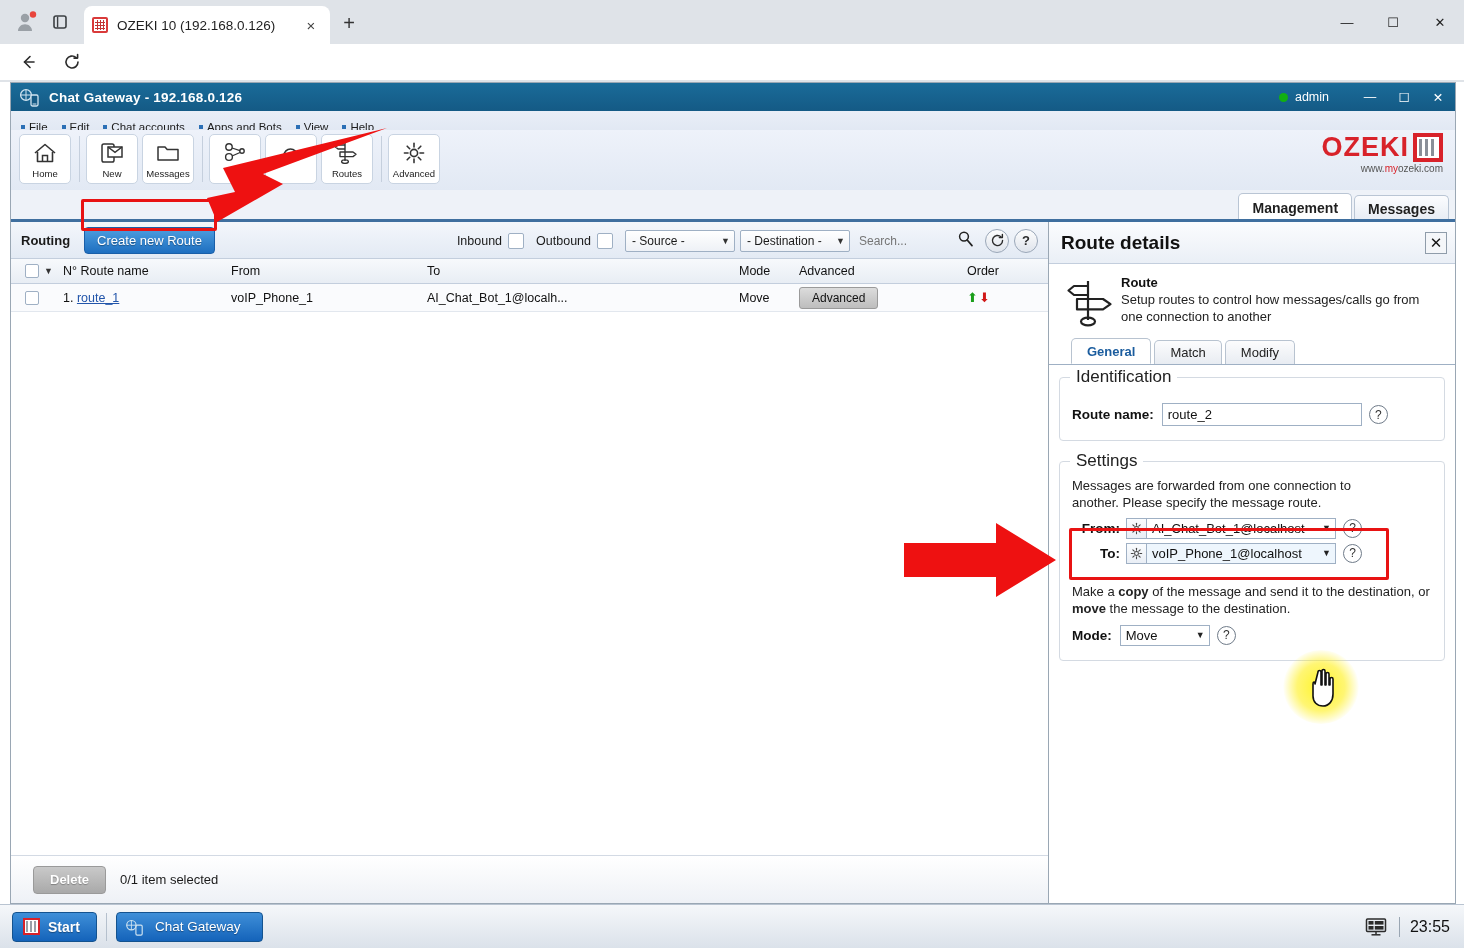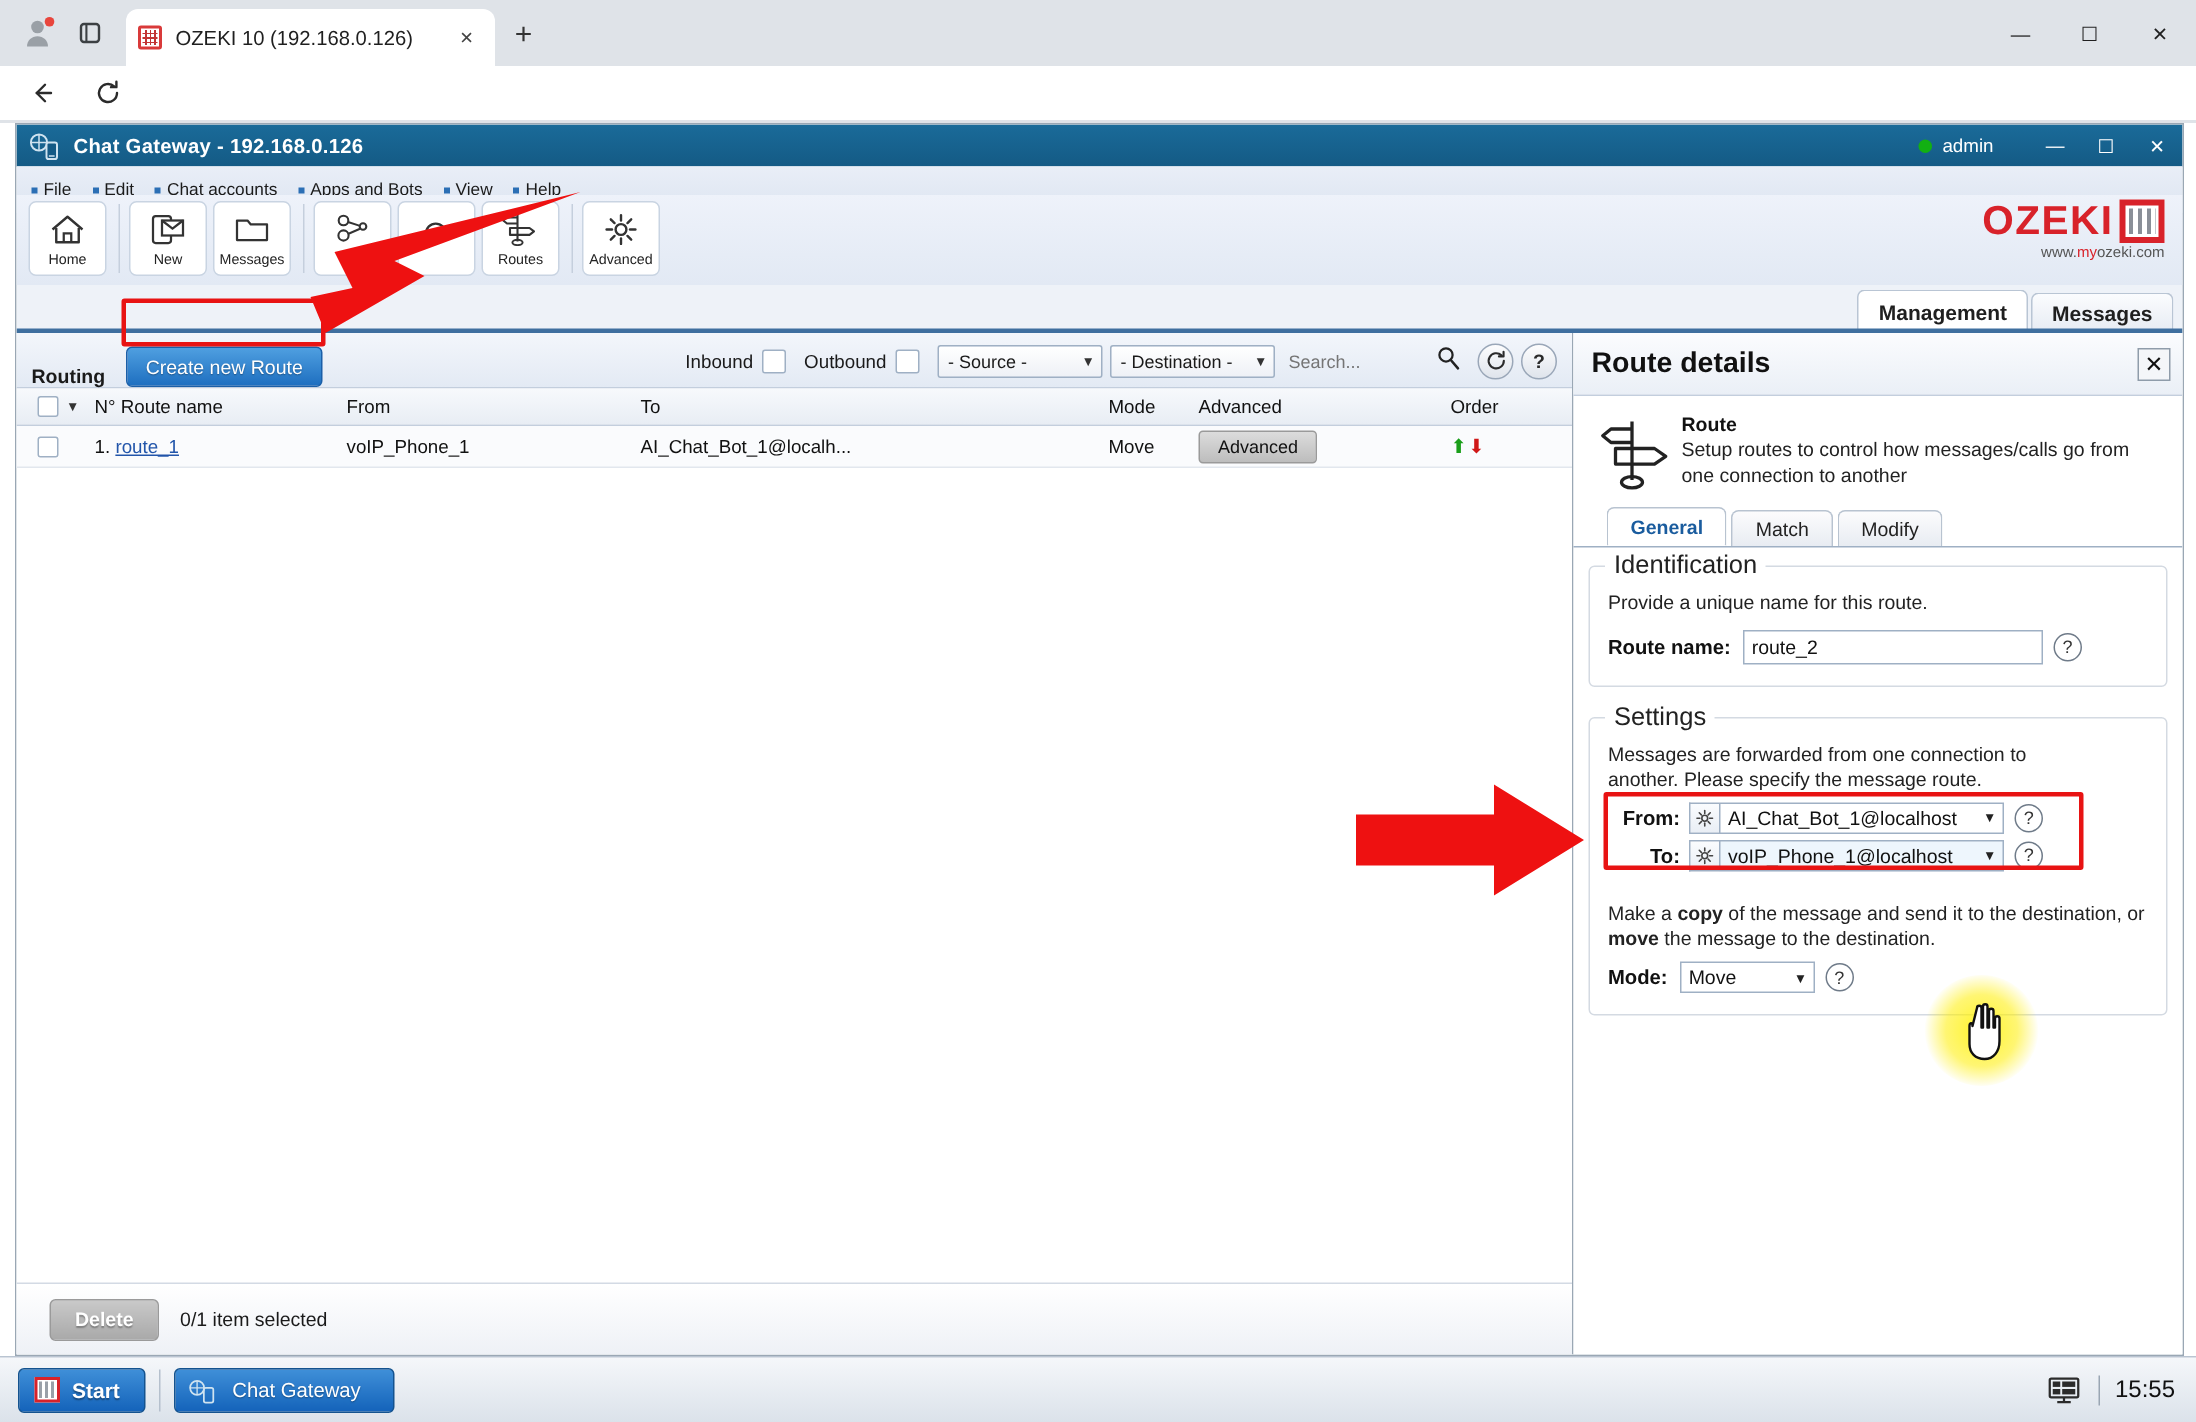--- a/index.html
+++ b/index.html
@@ -156,21 +156,21 @@
   }
 
   
   .main-panel {
     position:absolute; left:0; top:111px; width:1038px; bottom:0;
     background:#ffffff; border-right:1px solid #9aa7b4;
   }
   .page-toolbar {
     position:absolute; left:0; top:0; width:100%; height:37px;
     background: linear-gradient(to bottom,#f3f6fb,#e3eaf4);
-    display:flex; align-items:flex-end; padding-left:10px;
+    display:flex; align-items:center; padding-left:10px;
     border-bottom:1px solid #c3cedd;
   }
   .routing-label { font-size:13px; font-weight:bold; color:#1a1a1a; margin-right:14px; }
   .create-btn {
     height:27px; padding:0 12px; display:flex; align-items:center;
     background: linear-gradient(to bottom,#4f9fe0,#1e6fc0);
     border:1px solid #1a5fa8; border-radius:4px;
     color:#ffffff; font-size:13px; font-weight:normal;
     text-shadow:0 1px 1px rgba(0,0,0,.35);
   }
@@ -680,21 +680,20 @@
         </div>
 
         <div class="det-tabs">
           <div class="det-tab active">General</div>
           <div class="det-tab">Match</div>
           <div class="det-tab">Modify</div>
         </div>
 
         <div class="fieldset">
           <span class="fs-legend">Identification</span>
-          <div class="fs-text">Provide a unique name for this route.</div>
           <div class="row">
             <span class="lbl" style="margin-right:8px;">Route name:</span>
             <span class="txtin" style="width:200px;">route_2</span>
             <span class="helpq">?</span>
           </div>
         </div>
 
         <div class="fieldset" style="margin-top:20px;">
           <span class="fs-legend">Settings</span>
           <div class="fs-text">Messages are forwarded from one connection to</div>
@@ -803,17 +802,17 @@
           <rect x="1.5" y="2" width="19" height="12.5" rx="1" fill="none" stroke="#2b2b2b" stroke-width="1.5"></rect>
           <rect x="3.5" y="4" width="5" height="3.6" fill="#2b2b2b"></rect>
           <rect x="9.8" y="4" width="8.7" height="3.6" fill="#2b2b2b"></rect>
           <rect x="3.5" y="9" width="5" height="3.6" fill="#2b2b2b"></rect>
           <rect x="9.8" y="9" width="8.7" height="3.6" fill="#2b2b2b"></rect>
           <line x1="11" y1="14.5" x2="11" y2="17.5" stroke="#2b2b2b" stroke-width="1.5"></line>
           <line x1="6.5" y1="17.8" x2="15.5" y2="17.8" stroke="#2b2b2b" stroke-width="1.5"></line>
         </svg>
       </span>
       <span class="tray-div"></span>
-      <span class="clock">15:55</span>
+      <span class="clock">23:55</span>
     </div>
   </div>
 
 </div>
 
 </body></html>

